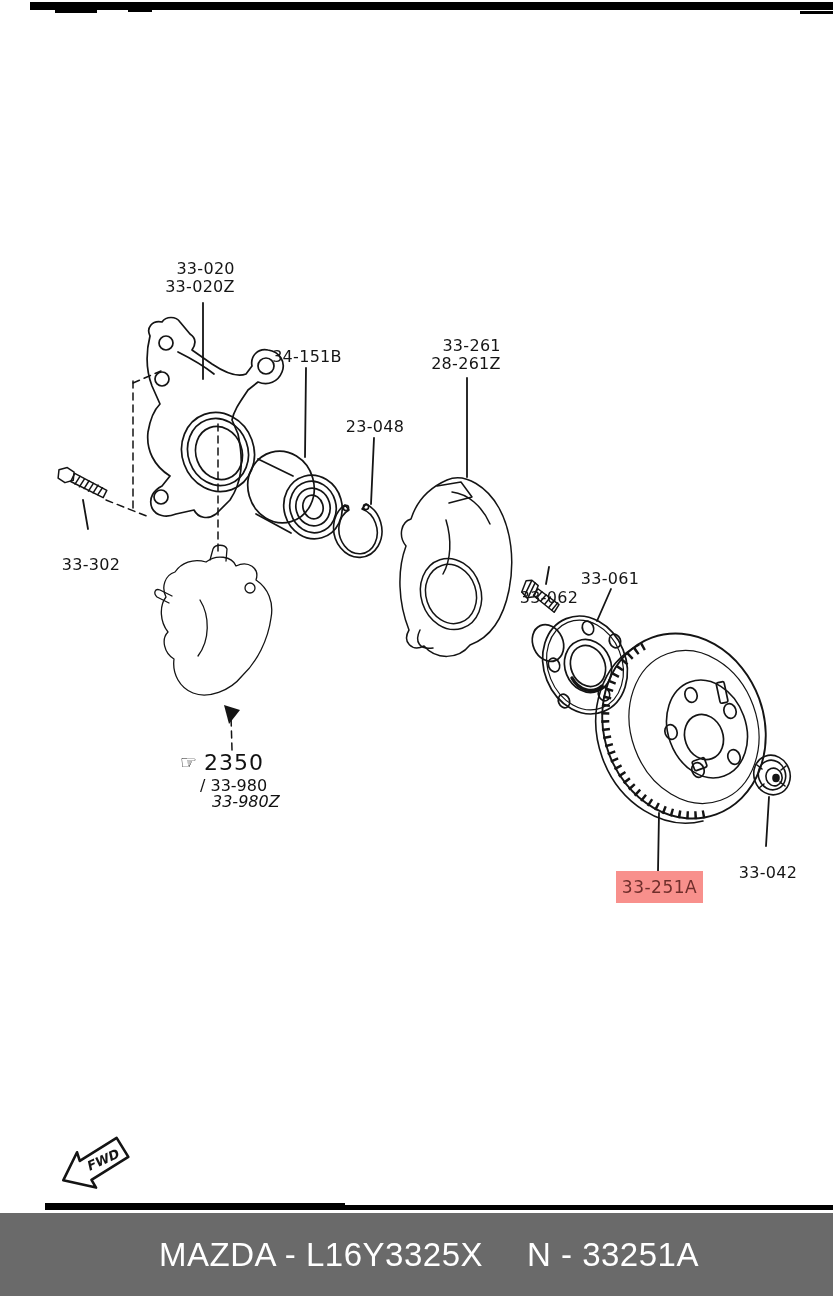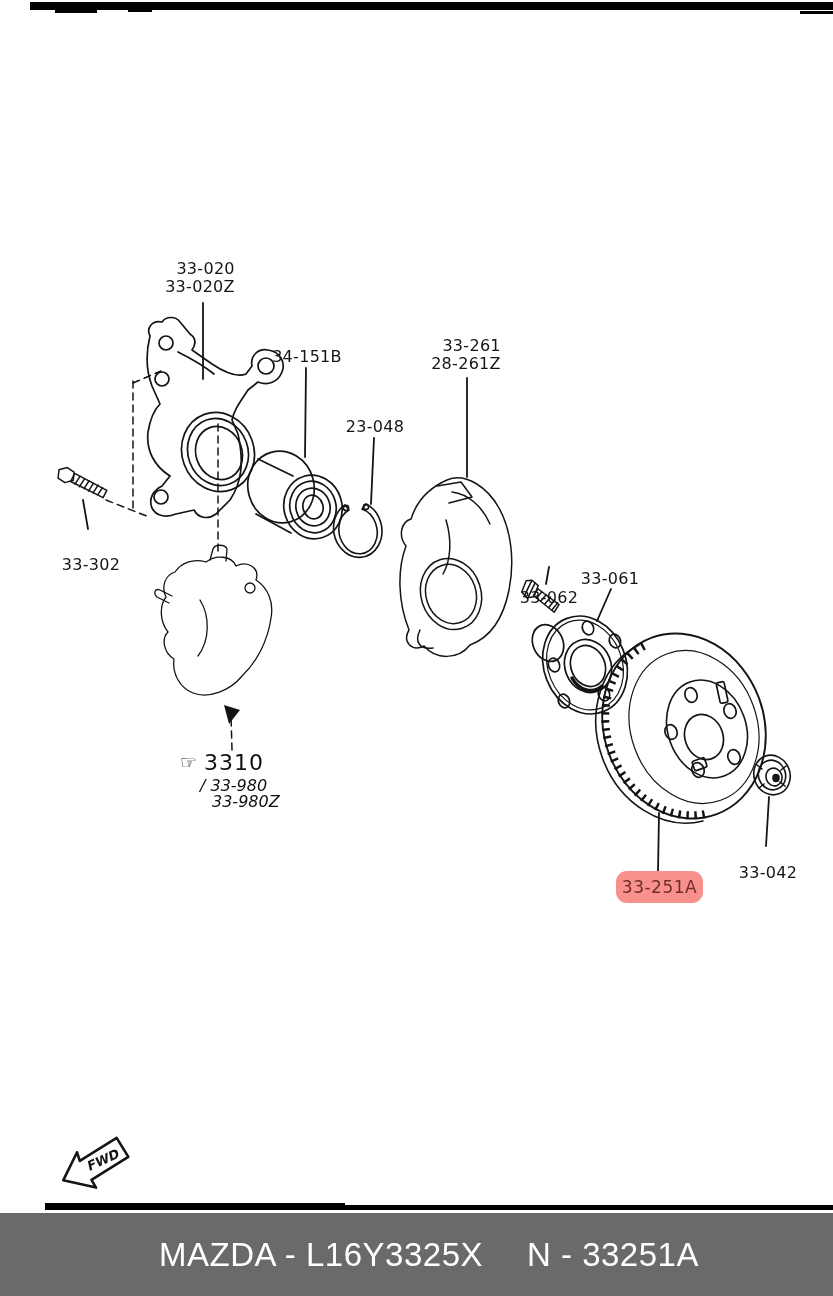--- a/index.html
+++ b/index.html
@@ -7,21 +7,21 @@
         font-family:"DejaVu Sans",sans-serif;color:#111;}
   svg{position:absolute;left:0;top:0;}
   .part-label{position:absolute;transform:translateX(-50%);text-align:right;
       font-size:16px;line-height:18px;color:#151515;letter-spacing:0.3px;white-space:nowrap;}
   .caliper-row{position:absolute;left:180px;top:750px;display:flex;align-items:center;gap:7px;}
   .hand-icon{font-size:19px;line-height:19px;}
   .caliper-main{font-size:22px;letter-spacing:1px;}
   .caliper-sub{position:absolute;font-size:16px;white-space:nowrap;}
   .hl-box{position:absolute;left:616px;top:871px;width:87px;height:32px;
       background:#f8908c;display:flex;align-items:center;justify-content:center;
-      font-size:17px;color:#702e2b;letter-spacing:0.5px;cursor:pointer;border-radius:11px;}
+      font-size:17px;color:#702e2b;letter-spacing:0.5px;cursor:pointer;}
   .footer-bar{position:absolute;left:0;top:1213px;width:833px;height:83px;background:#6a6a6a;
       display:flex;align-items:center;padding-left:9px;}
   .footer-text{font-family:"Liberation Sans",sans-serif;font-size:33px;color:#ffffff;
       letter-spacing:0.5px;margin-left:150px;white-space:nowrap;}
   .footer-text .gap{display:inline-block;width:44px;}
 </style>
 </head>
 <body>
 
 <div class="page">
@@ -193,23 +193,23 @@
   </div>
 
   <div class="part-label" style="left:91px;top:556px;">33-302</div>
 
   <div class="part-label" style="left:549px;top:549px;margin-top:40px;">33-062</div>
 
   <div class="part-label" style="left:610px;top:570px;">33-061</div>
 
   <div class="caliper-row">
     <span class="hand-icon">☞</span>
-    <span class="caliper-main">3310</span>
-  </div>
-  <div class="caliper-sub" style="left:200px;top:776px;font-style:italic;">/ 33-980</div>
+    <span class="caliper-main">2350</span>
+  </div>
+  <div class="caliper-sub" style="left:200px;top:776px;">/ 33-980</div>
   <div class="caliper-sub" style="left:212px;top:792px;font-style:italic;">33-980Z</div>
 
   <div class="part-label" style="left:768px;top:848px;margin-top:16px;">33-042</div>
 
   <div class="hl-box">33-251A</div>
 
   <div class="footer-bar">
     <div class="footer-text">
       <span>MAZDA - L16Y3325X</span><span class="gap"></span><span>N - 33251A</span>
     </div>

